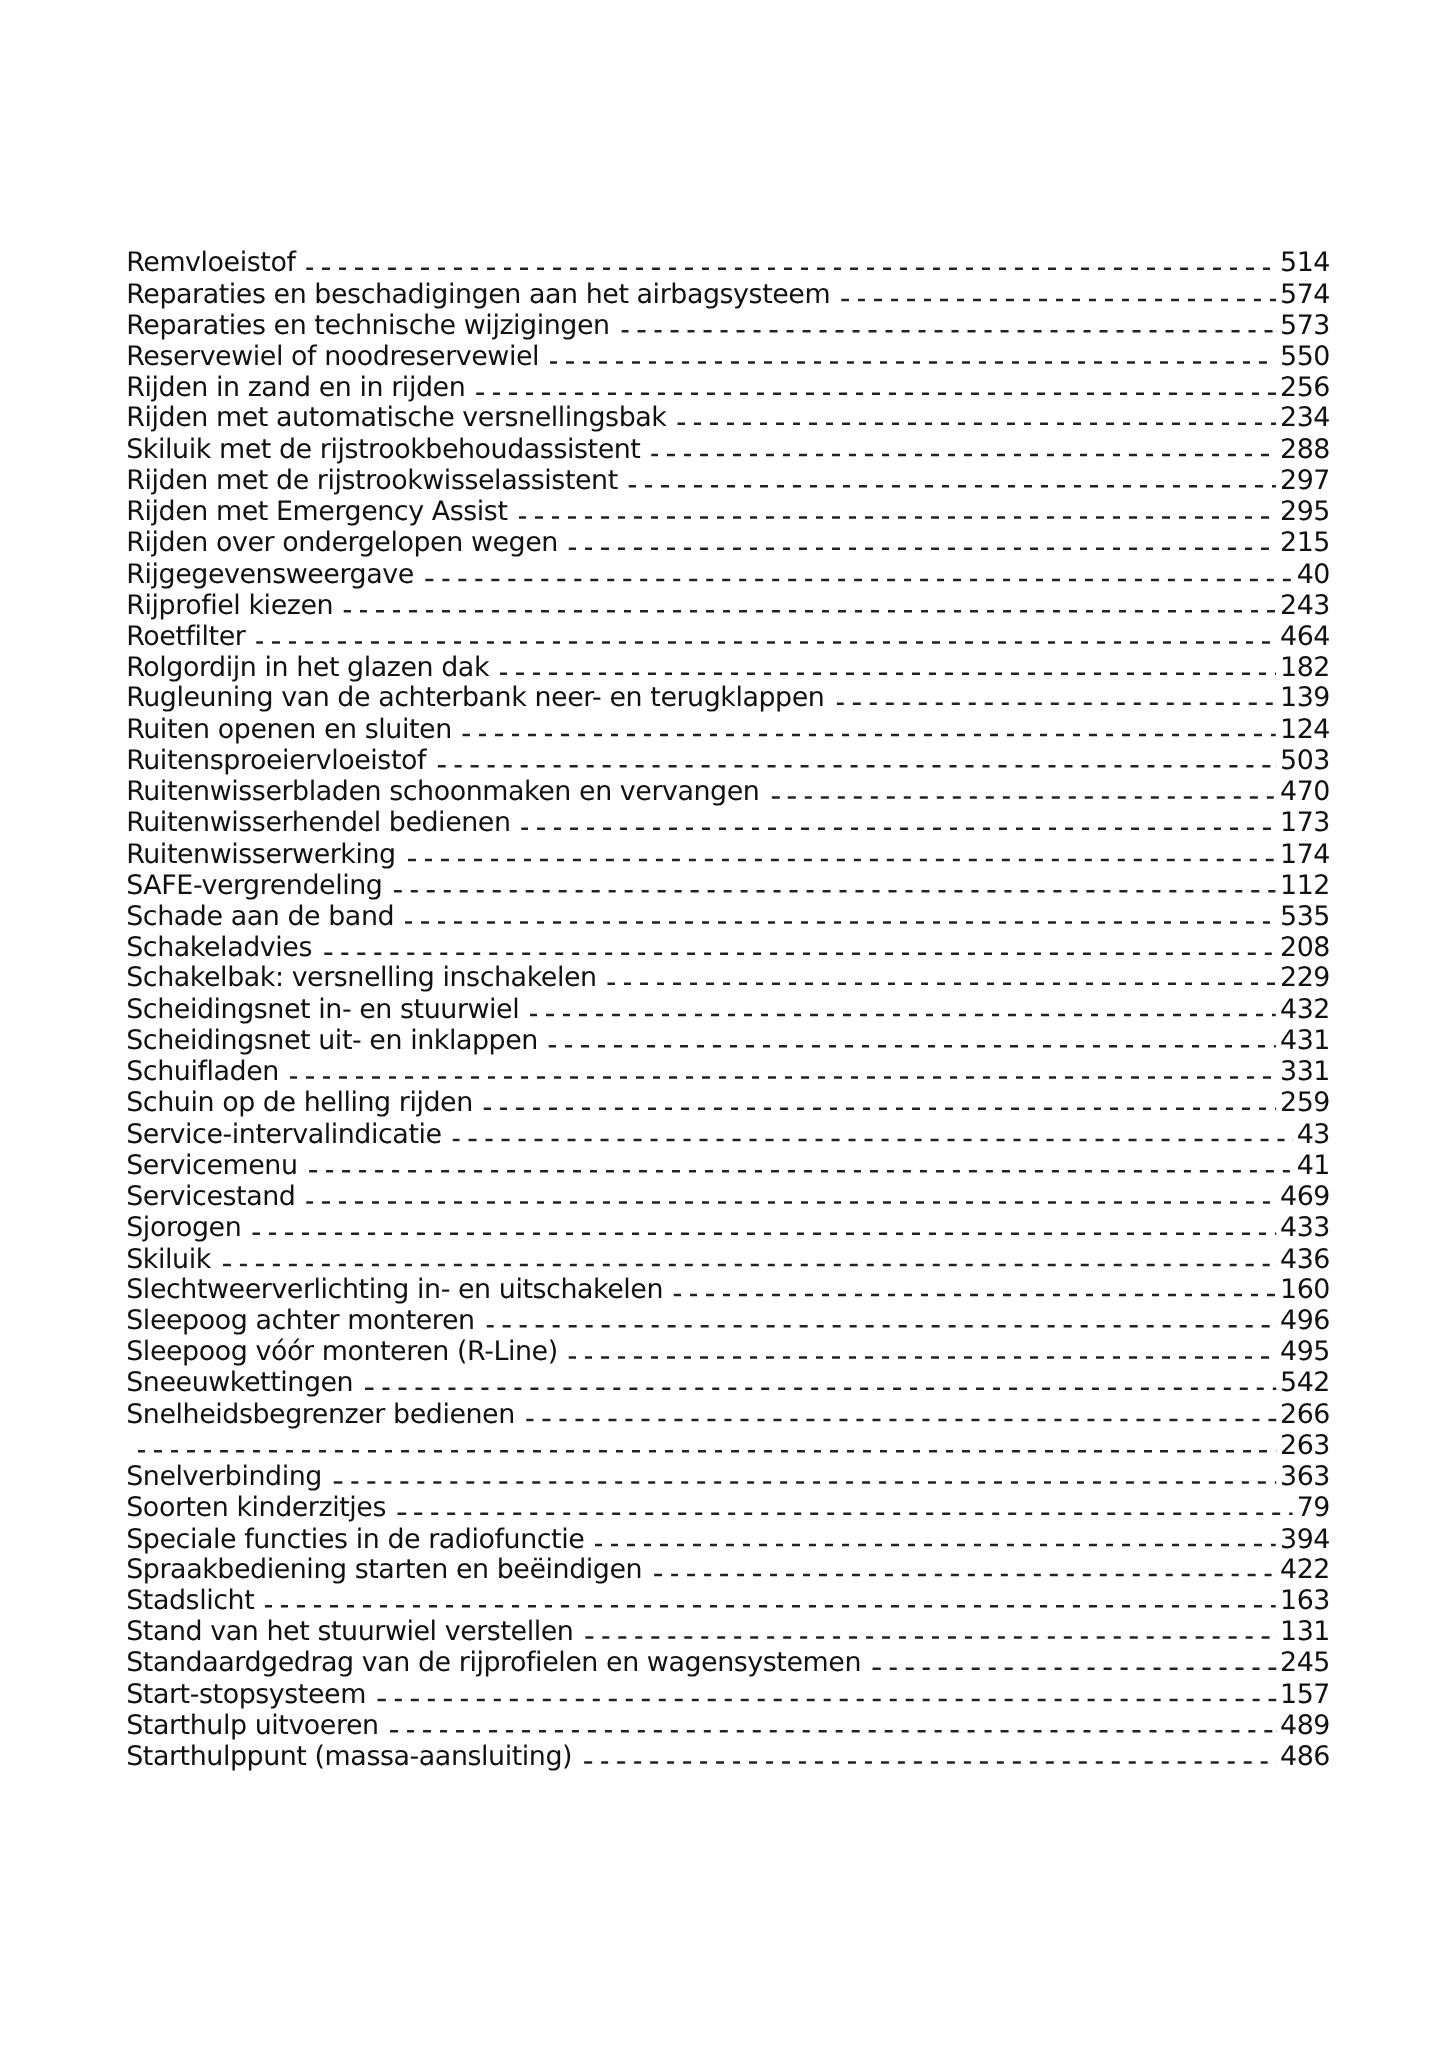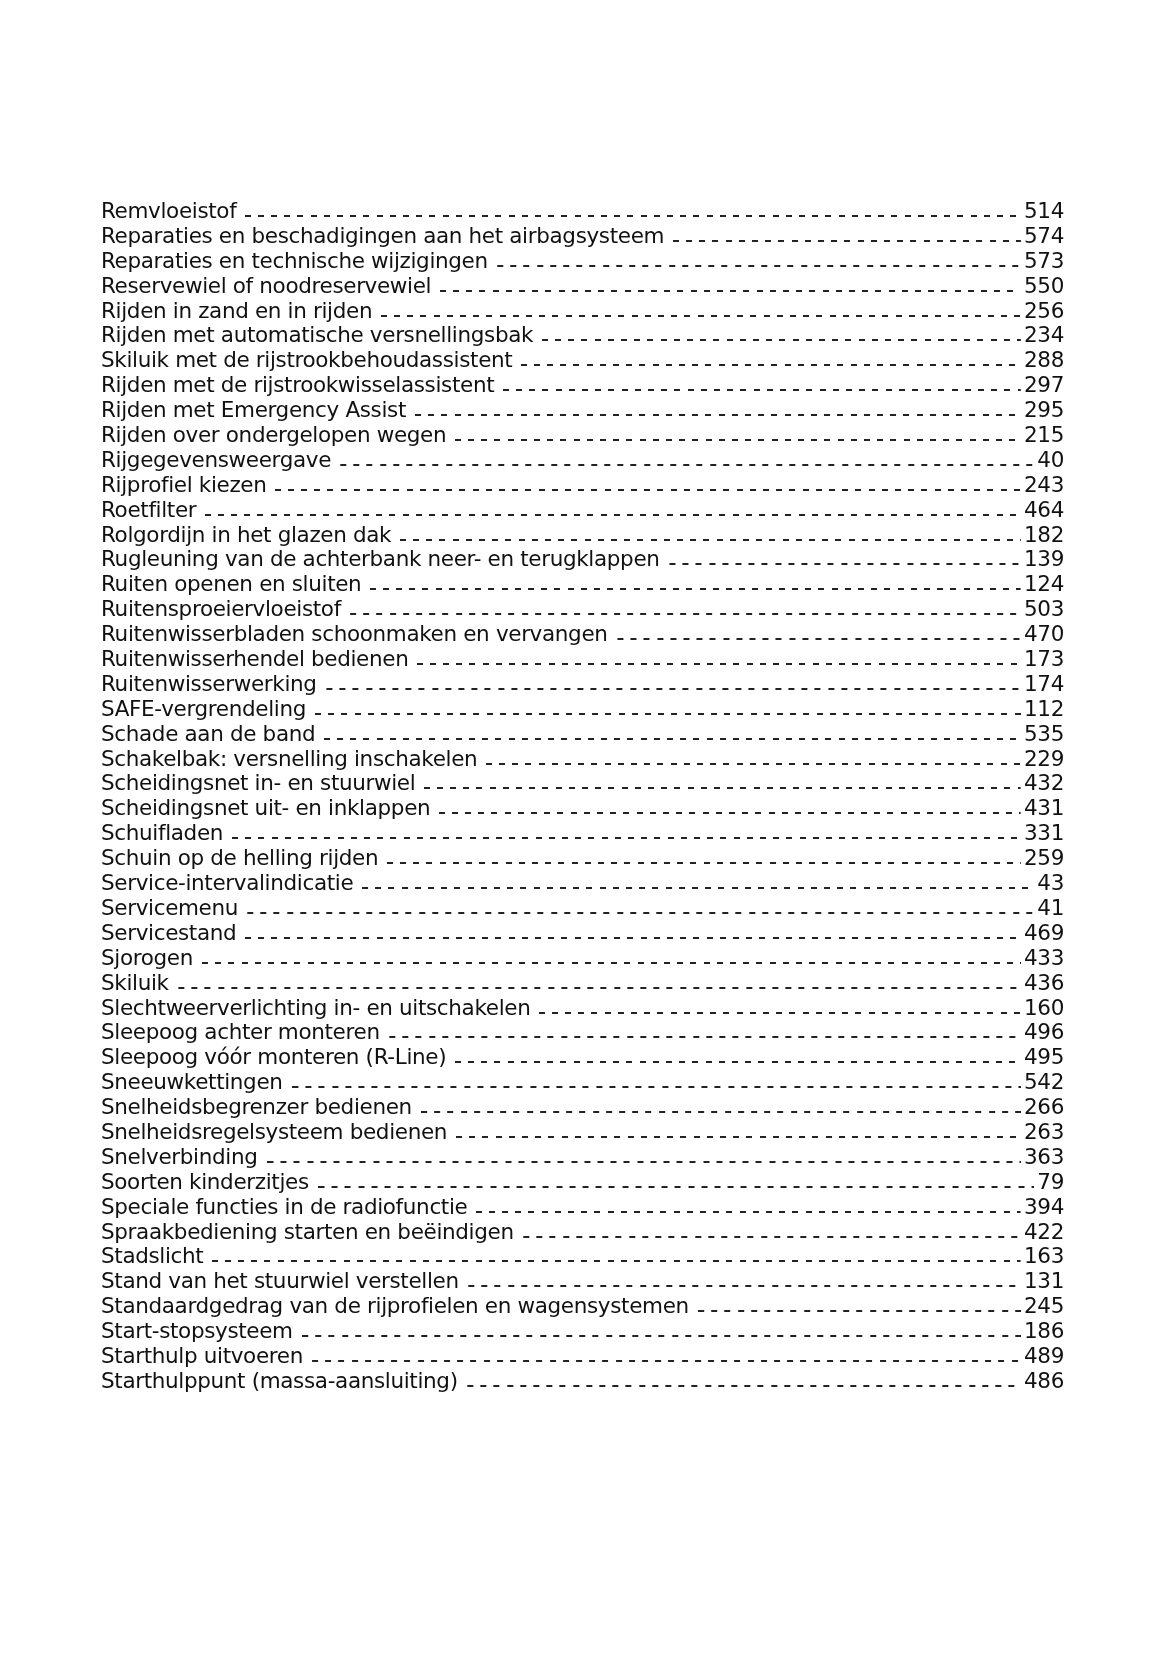--- a/index.html
+++ b/index.html
@@ -165,20 +165,25 @@
       <span class="label">SAFE-vergrendeling</span>
       <span class="leader"></span>
       <span class="page">112</span>
     </li>
     <li class="entry">
       <span class="label">Schade aan de band</span>
       <span class="leader"></span>
       <span class="page">535</span>
     </li>
     <li class="entry">
+      <span class="label">Schakeladvies</span>
+      <span class="leader"></span>
+      <span class="page">208</span>
+    </li>
+    <li class="entry">
       <span class="label">Schakelbak: versnelling inschakelen</span>
       <span class="leader"></span>
       <span class="page">229</span>
     </li>
     <li class="entry">
       <span class="label">Scheidingsnet in- en stuurwiel</span>
       <span class="leader"></span>
       <span class="page">432</span>
     </li>
     <li class="entry">
@@ -240,21 +245,20 @@
       <span class="label">Sneeuwkettingen</span>
       <span class="leader"></span>
       <span class="page">542</span>
     </li>
     <li class="entry">
       <span class="label">Snelheidsbegrenzer bedienen</span>
       <span class="leader"></span>
       <span class="page">266</span>
     </li>
     <li class="entry">
-      <span class="label">Snelheidsregelsysteem bedienen</span>
       <span class="leader"></span>
       <span class="page">263</span>
     </li>
     <li class="entry">
       <span class="label">Snelverbinding</span>
       <span class="leader"></span>
       <span class="page">363</span>
     </li>
     <li class="entry">
       <span class="label">Soorten kinderzitjes</span>
@@ -282,21 +286,21 @@
       <span class="page">131</span>
     </li>
     <li class="entry">
       <span class="label">Standaardgedrag van de rijprofielen en wagensystemen</span>
       <span class="leader"></span>
       <span class="page">245</span>
     </li>
     <li class="entry">
       <span class="label">Start-stopsysteem</span>
       <span class="leader"></span>
-      <span class="page">186</span>
+      <span class="page">157</span>
     </li>
     <li class="entry">
       <span class="label">Starthulp uitvoeren</span>
       <span class="leader"></span>
       <span class="page">489</span>
     </li>
     <li class="entry">
       <span class="label">Starthulppunt (massa-aansluiting)</span>
       <span class="leader"></span>
       <span class="page">486</span>

